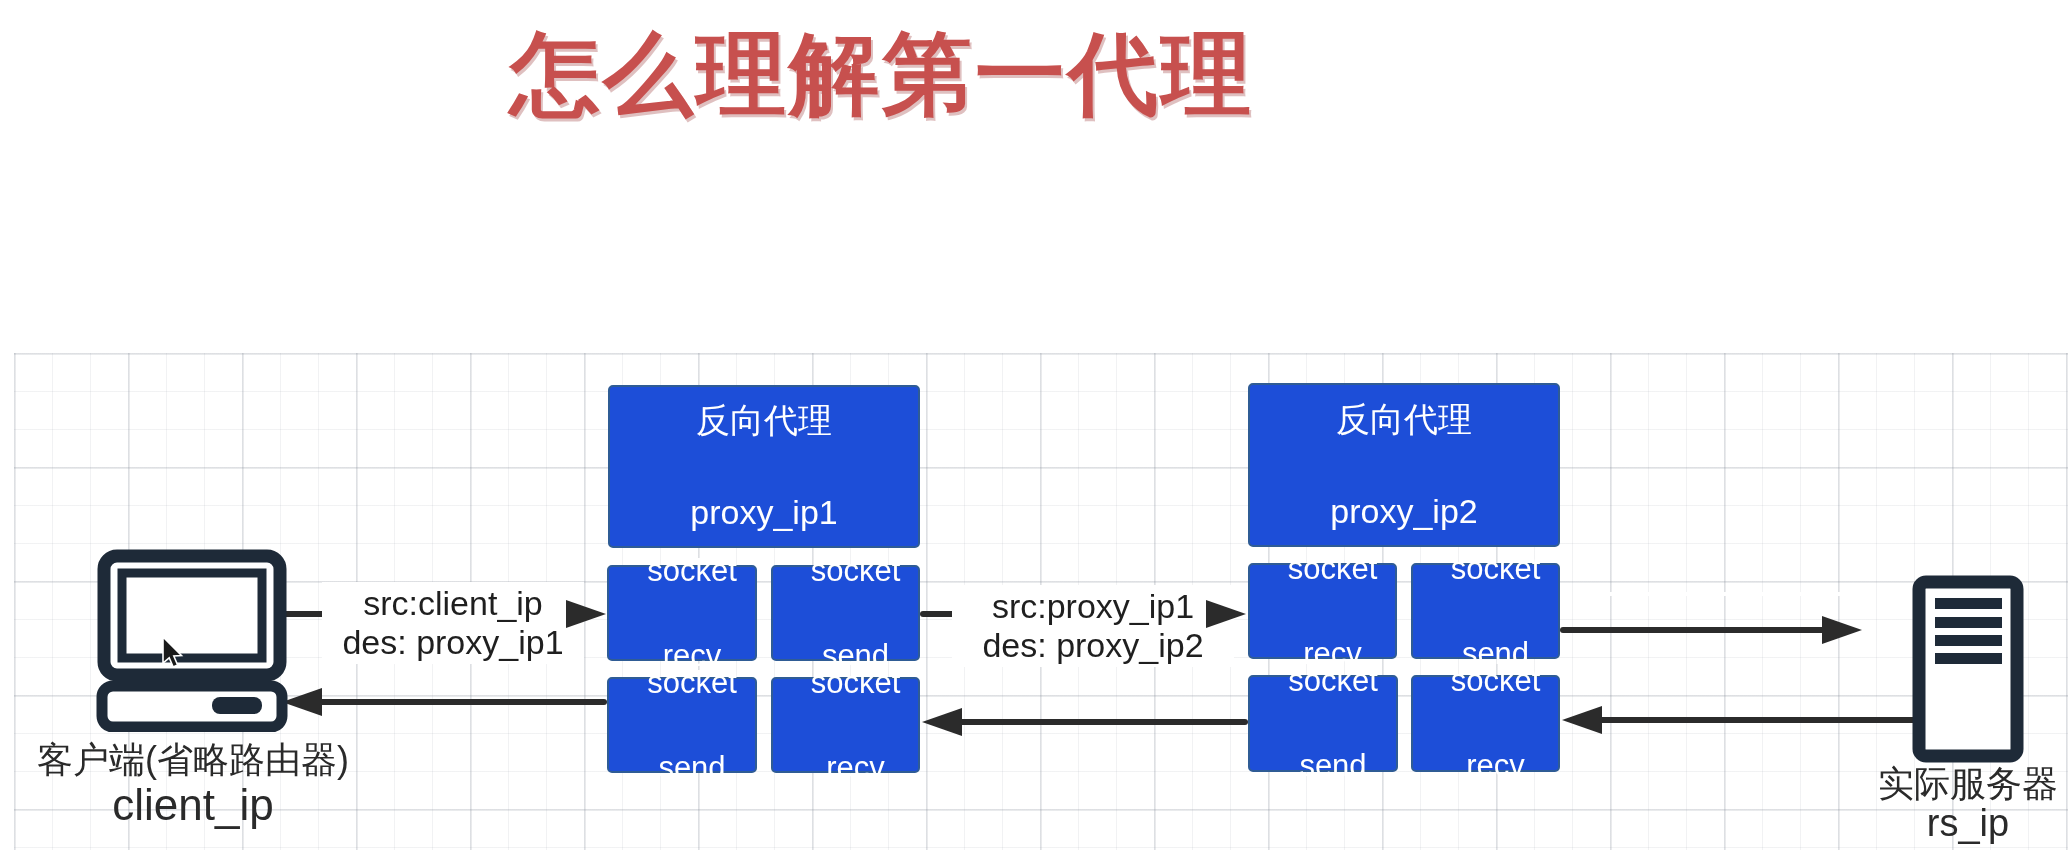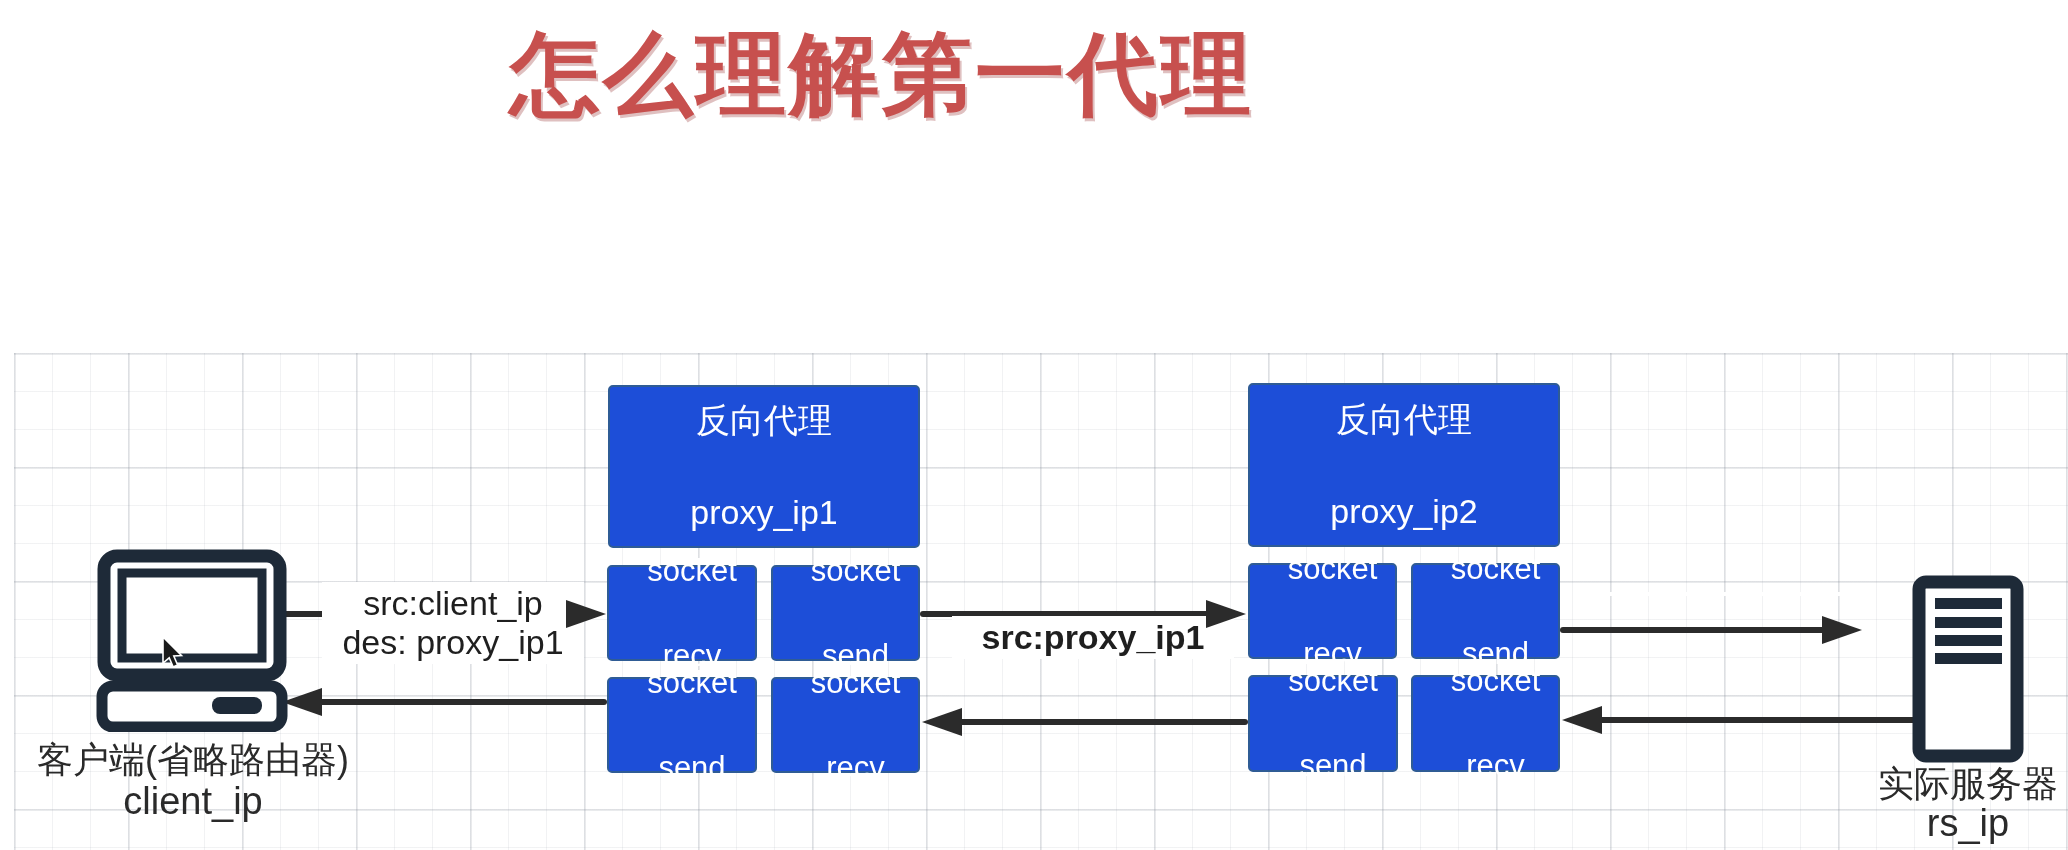--- a/index.html
+++ b/index.html
@@ -65,21 +65,21 @@
 <svg class="icon" style="left:94px;top:546px;" width="196" height="186" viewBox="0 0 196 186">
   <rect x="10" y="10" width="176" height="119" rx="13" fill="#ffffff" stroke="#1e2a38" stroke-width="13"></rect>
   <rect x="28" y="27" width="140" height="85" fill="#ffffff" stroke="#1e2a38" stroke-width="9"></rect>
   <rect x="8" y="140" width="180" height="41" rx="11" fill="#ffffff" stroke="#1e2a38" stroke-width="11"></rect>
   <rect x="118" y="151" width="50" height="17" rx="8" fill="#1e2a38"></rect>
 </svg>
 <svg class="icon" style="left:161px;top:636px;z-index:5;" width="24" height="34" viewBox="0 0 24 34">
   <path d="M2 1 L2 27 L8.2 21.8 L12.2 31 L16.6 29 L12.8 20 L20.5 19.5 Z" fill="#1a1a1a" stroke="#ffffff" stroke-width="1.6"></path>
 </svg>
 <div class="caption" style="left:28px;top:736px;width:330px;font-size:36px;">客户端(省略路由器)</div>
-<div class="caption" style="left:28px;top:780px;width:330px;font-size:38px;">client_ip</div>
+<div class="caption" style="left:28px;top:780px;width:330px;font-size:44px;">client_ip</div>
 
 <svg class="icon" style="left:1910px;top:574px;" width="116" height="190" viewBox="0 0 116 190">
   <rect x="9" y="8" width="98" height="174" rx="7" fill="#ffffff" stroke="#1e2a38" stroke-width="13"></rect>
   <rect x="25" y="24" width="67" height="11" fill="#1e2a38"></rect>
   <rect x="25" y="43" width="67" height="11" fill="#1e2a38"></rect>
   <rect x="25" y="61" width="67" height="11" fill="#1e2a38"></rect>
   <rect x="25" y="79" width="67" height="11" fill="#1e2a38"></rect>
 </svg>
 <div class="caption" style="left:1853px;top:760px;width:230px;font-size:36px;">实际服务器</div>
 <div class="caption" style="left:1853px;top:802px;width:230px;font-size:38px;">rs_ip</div>
@@ -128,22 +128,23 @@
 
 <div class="aline" style="left:282px;top:611px;width:286px;"></div>
 <div class="ahead right" style="left:566px;top:600px;"></div>
 <div class="alabel" style="left:322px;top:582px;width:250px;text-align:center;">
   <span>src:client_ip</span>
   <span>des: proxy_ip1</span>
 </div>
 
 <div class="aline" style="left:920px;top:611px;width:292px;"></div>
 <div class="ahead right" style="left:1206px;top:600px;"></div>
-<div class="alabel" style="left:952px;top:616px;width:270px;font-weight:bold;">
+<div class="alabel" style="left:952px;top:585px;width:270px;">
   <span>src:proxy_ip1</span>
+  <span>des: proxy_ip2</span>
 </div>
 
 <div class="aline" style="left:1560px;top:627px;width:270px;"></div>
 <div class="ahead right" style="left:1822px;top:616px;"></div>
 <div class="alabel" style="left:1592px;top:592px;width:250px;">
 </div>
 
 <div class="aline" style="left:1598px;top:717px;width:319px;"></div>
 <div class="ahead left" style="left:1562px;top:706px;"></div>
 

